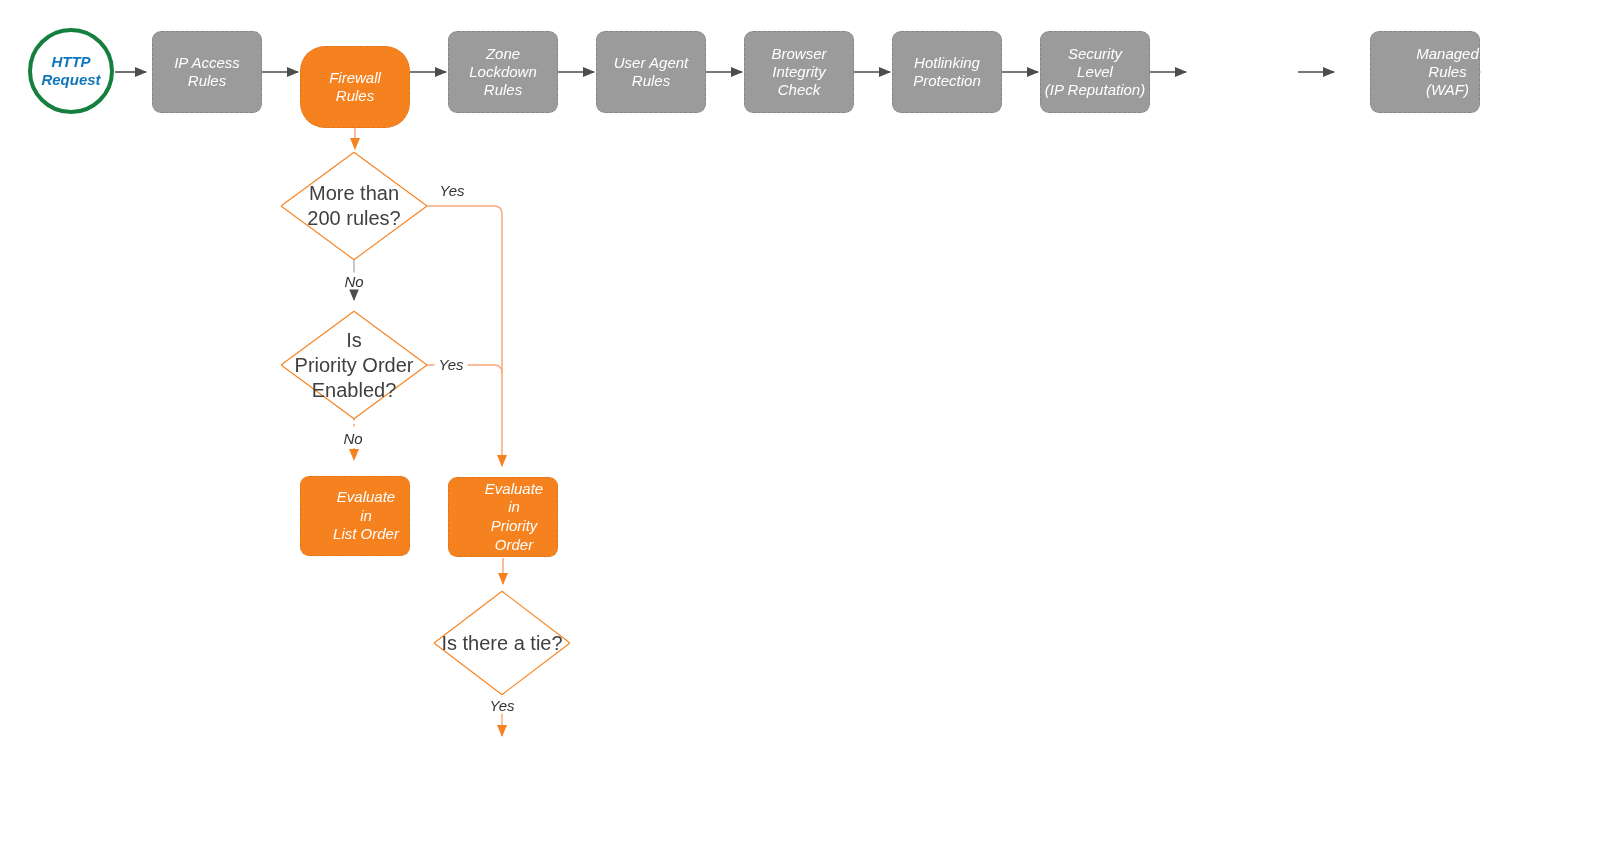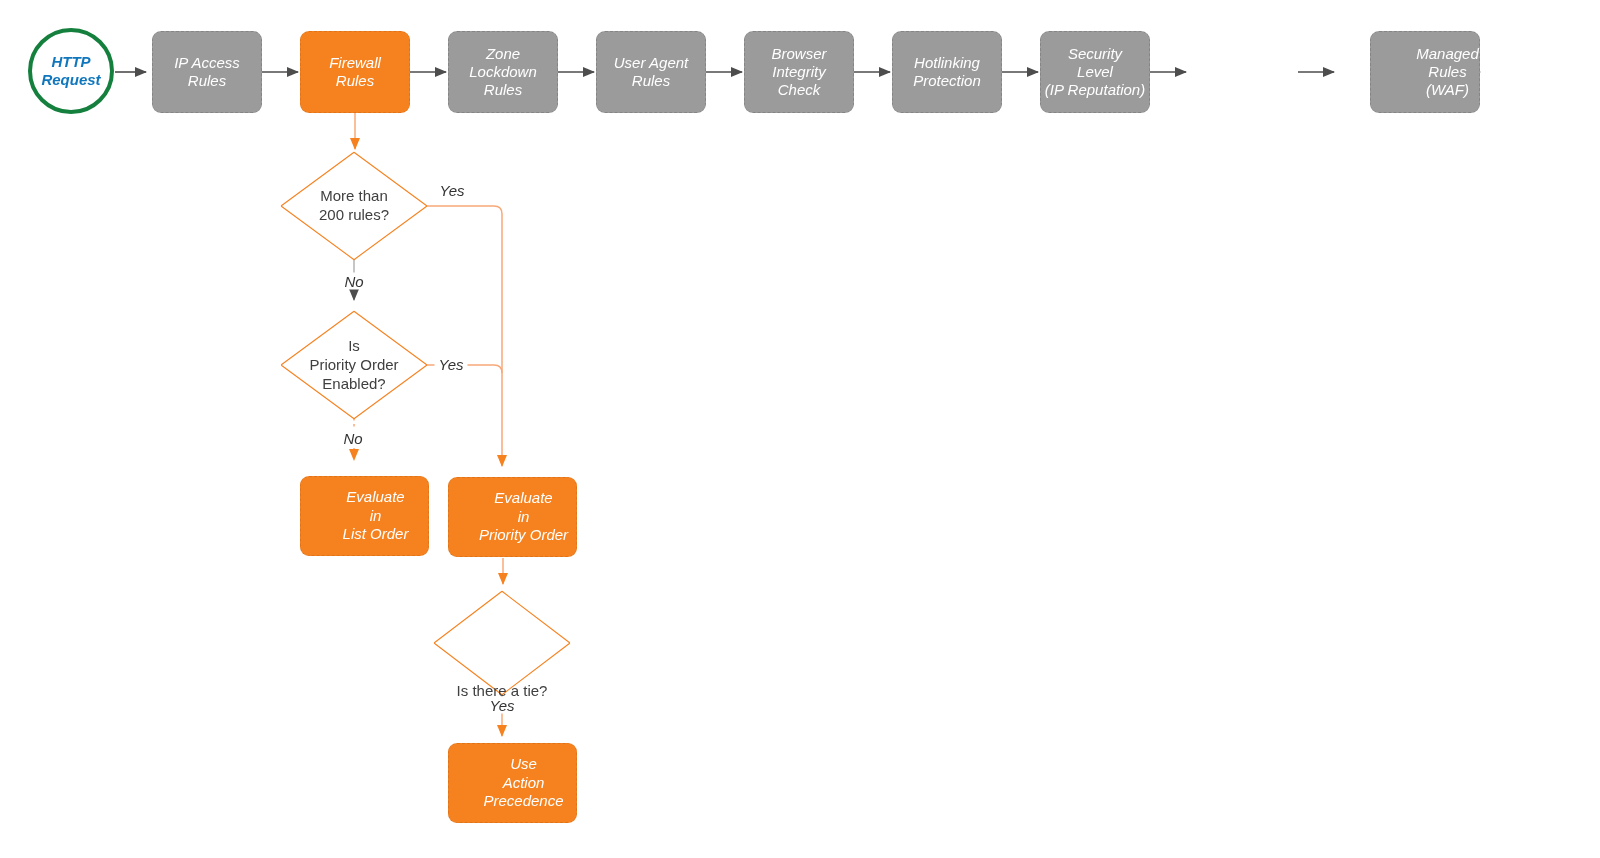--- a/index.html
+++ b/index.html
@@ -28,21 +28,21 @@
     color: #ffffff;
     white-space: pre-line;
     box-sizing: border-box;
     padding: 3px;
   }
   .node.gray   { background: #9b9b9b; border: 1px dashed #858585; }
   .node.orange { background: #f6821f; border: 1px dashed #e0741a; }
 
   .obox {
     position: absolute;
-    width: 129px;
+    width: 110px;
     height: 80px;
     border-radius: 9px;
     background: #f6821f;
     border: 1px dashed #e0741a;
     display: flex;
     align-items: center;
     justify-content: center;
     text-align: center;
     font-style: italic;
     font-size: 15px;
@@ -69,21 +69,21 @@
     white-space: pre-line;
     box-sizing: border-box;
   }
   .circle.start { background: #ffffff; border: 4px solid #15803d; color: #1177bd; }
   .circle.end   { background: #1177bd; border: 4px solid #1177bd; color: #ffffff; }
 
   .dtext {
     position: absolute;
     transform: translate(-50%, -50%);
     text-align: center;
-    font-size: 15px;
+    font-size: 20px;
     line-height: 1.25;
     color: #404040;
     white-space: pre-line;
   }
 
   .elabel {
     position: absolute;
     transform: translate(-50%, -50%);
     font-style: italic;
     font-size: 15px;
@@ -135,21 +135,21 @@
       <path d="M354,312 L426,365 L354,418 L282,365 Z"></path>
       <path d="M502,592 L569,643 L502,694 L435,643 Z"></path>
     </g>
   </svg>
 
   <div class="circle start" style="left:28px; top:28px;">HTTP
 Request</div>
 
   <div class="node gray" style="left:152px; top:31px;">IP Access
 Rules</div>
-  <div class="node orange" style="left:300px; top:31px;">Firewall
+  <div class="node orange" style="left:300px; top:46px;border-radius:25px;">Firewall
 Rules</div>
   <div class="node gray" style="left:448px; top:31px;">Zone
 Lockdown
 Rules</div>
   <div class="node gray" style="left:596px; top:31px;">User Agent
 Rules</div>
   <div class="node gray" style="left:744px; top:31px;">Browser
 Integrity
 Check</div>
   <div class="node gray" style="left:892px; top:31px;">Hotlinking
@@ -159,31 +159,28 @@
 (IP Reputation)</div>
   <div class="node gray" style="left:1370px; top:31px;padding-left:48px;">Managed
 Rules
 (WAF)</div>
 
   <div class="dtext" style="left:354px; top:206px;">More than
 200 rules?</div>
   <div class="dtext" style="left:354px; top:365px;">Is
 Priority Order
 Enabled?</div>
-  <div class="dtext" style="left:502px; top:643px;margin-top:48px;">Is there a tie?</div>
+  <div class="dtext" style="left:502px; top:643px;">Is there a tie?</div>
 
   <div class="elabel" style="left:452px; top:190px;">Yes</div>
   <div class="elabel onln" style="left:354px; top:281px;">No</div>
   <div class="elabel onln" style="left:451px; top:364px;">Yes</div>
   <div class="elabel onln" style="left:353px; top:438px;">No</div>
   <div class="elabel onln" style="left:502px; top:705px;">Yes</div>
 
   <div class="obox" style="left:300px; top:476px;">Evaluate
 in
 List Order</div>
   <div class="obox" style="left:448px; top:477px;">Evaluate
 in
 Priority Order</div>
-  <div class="obox" style="left:448px; top:743px;">Use
-Action
-Precedence</div>
 
 </div>
 
 </body></html>

